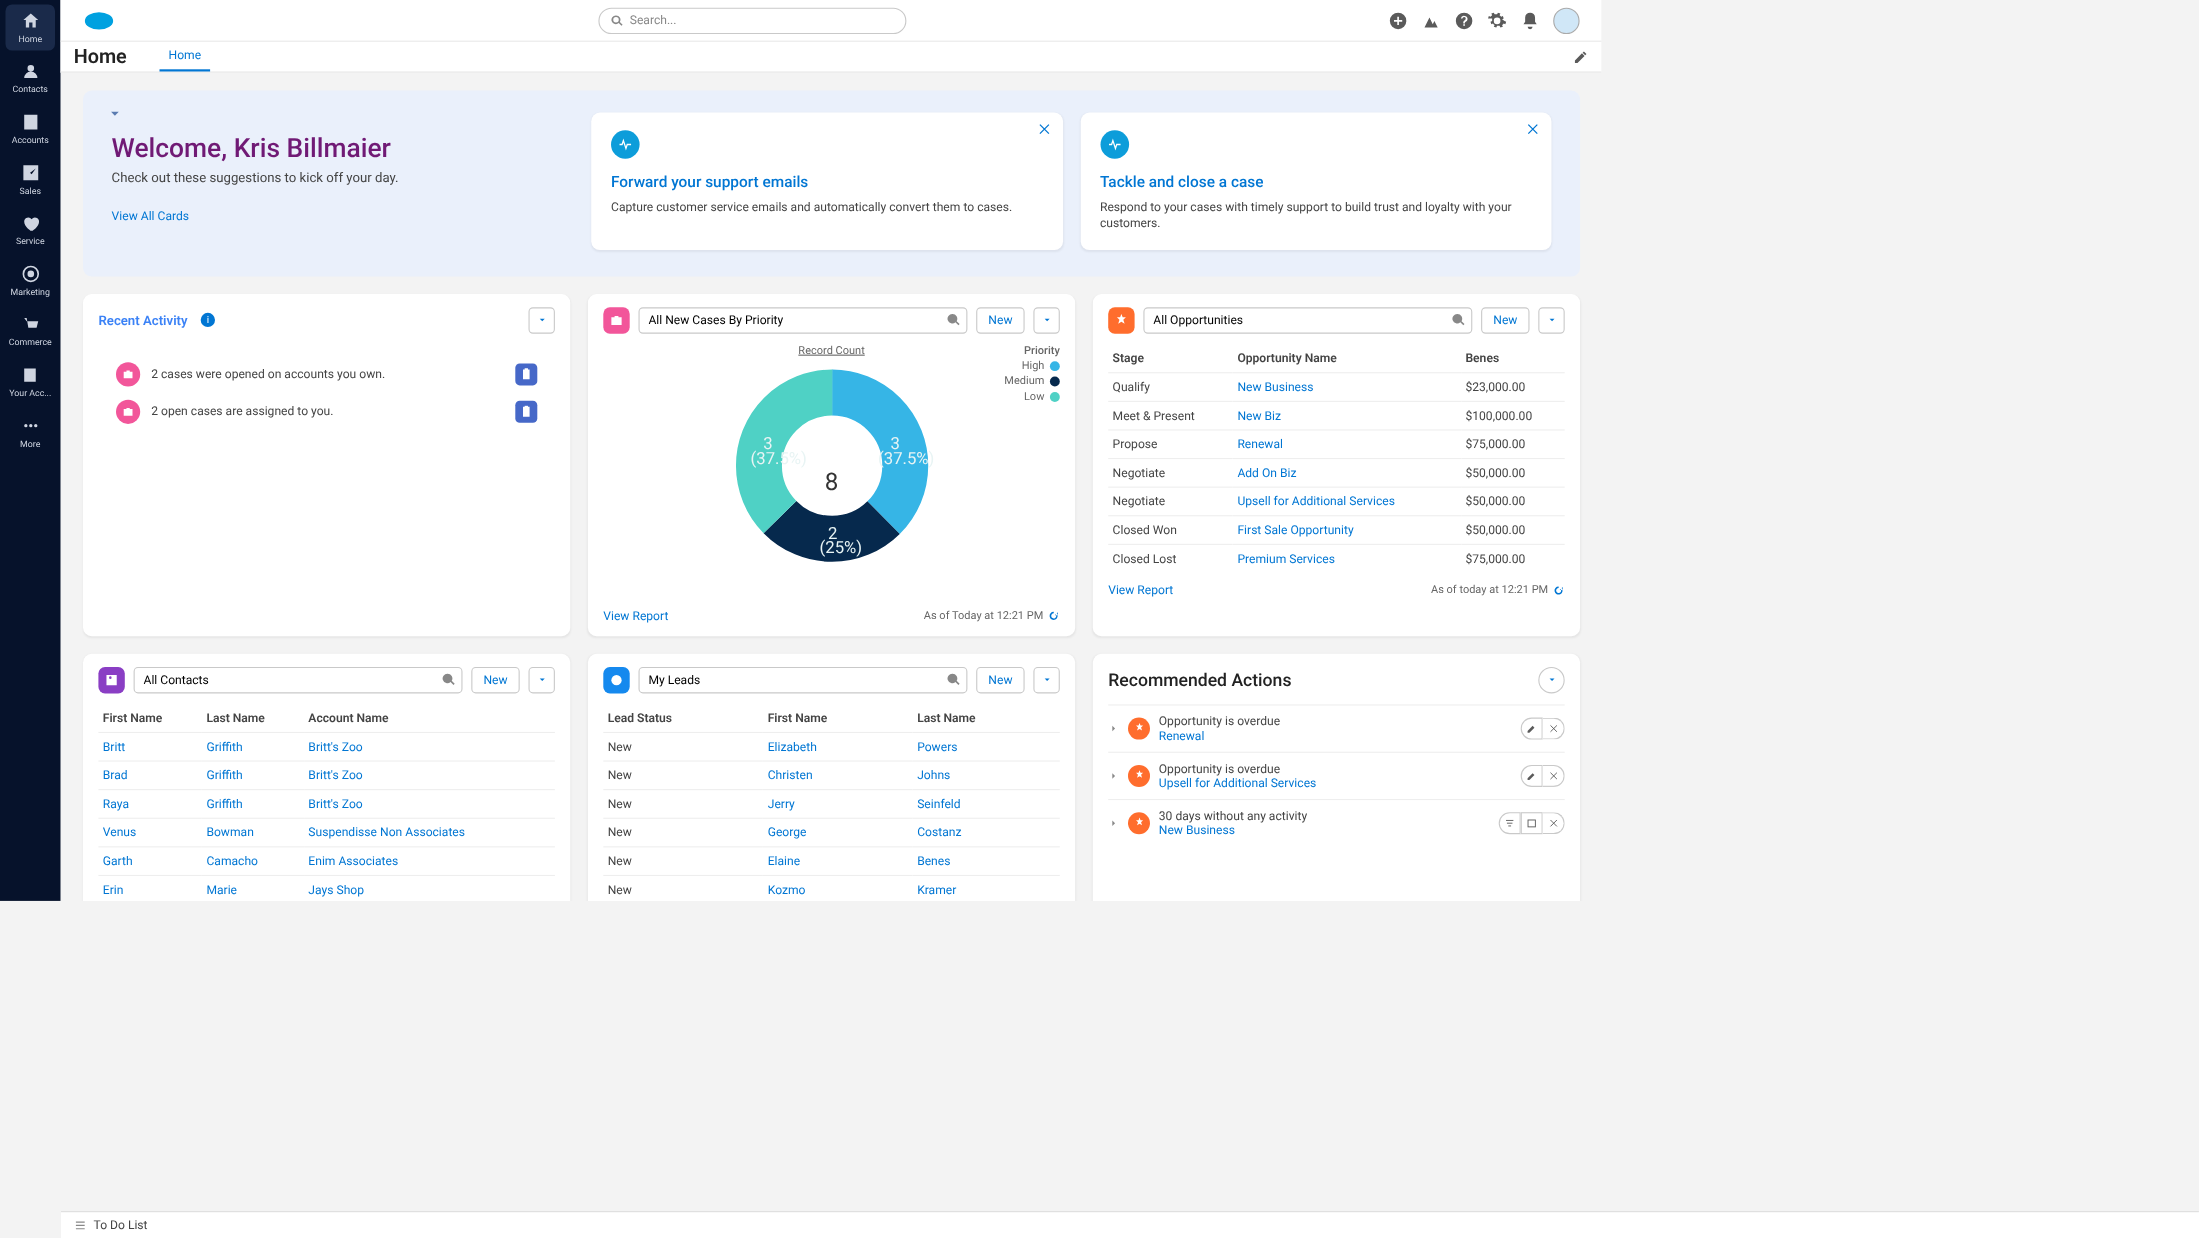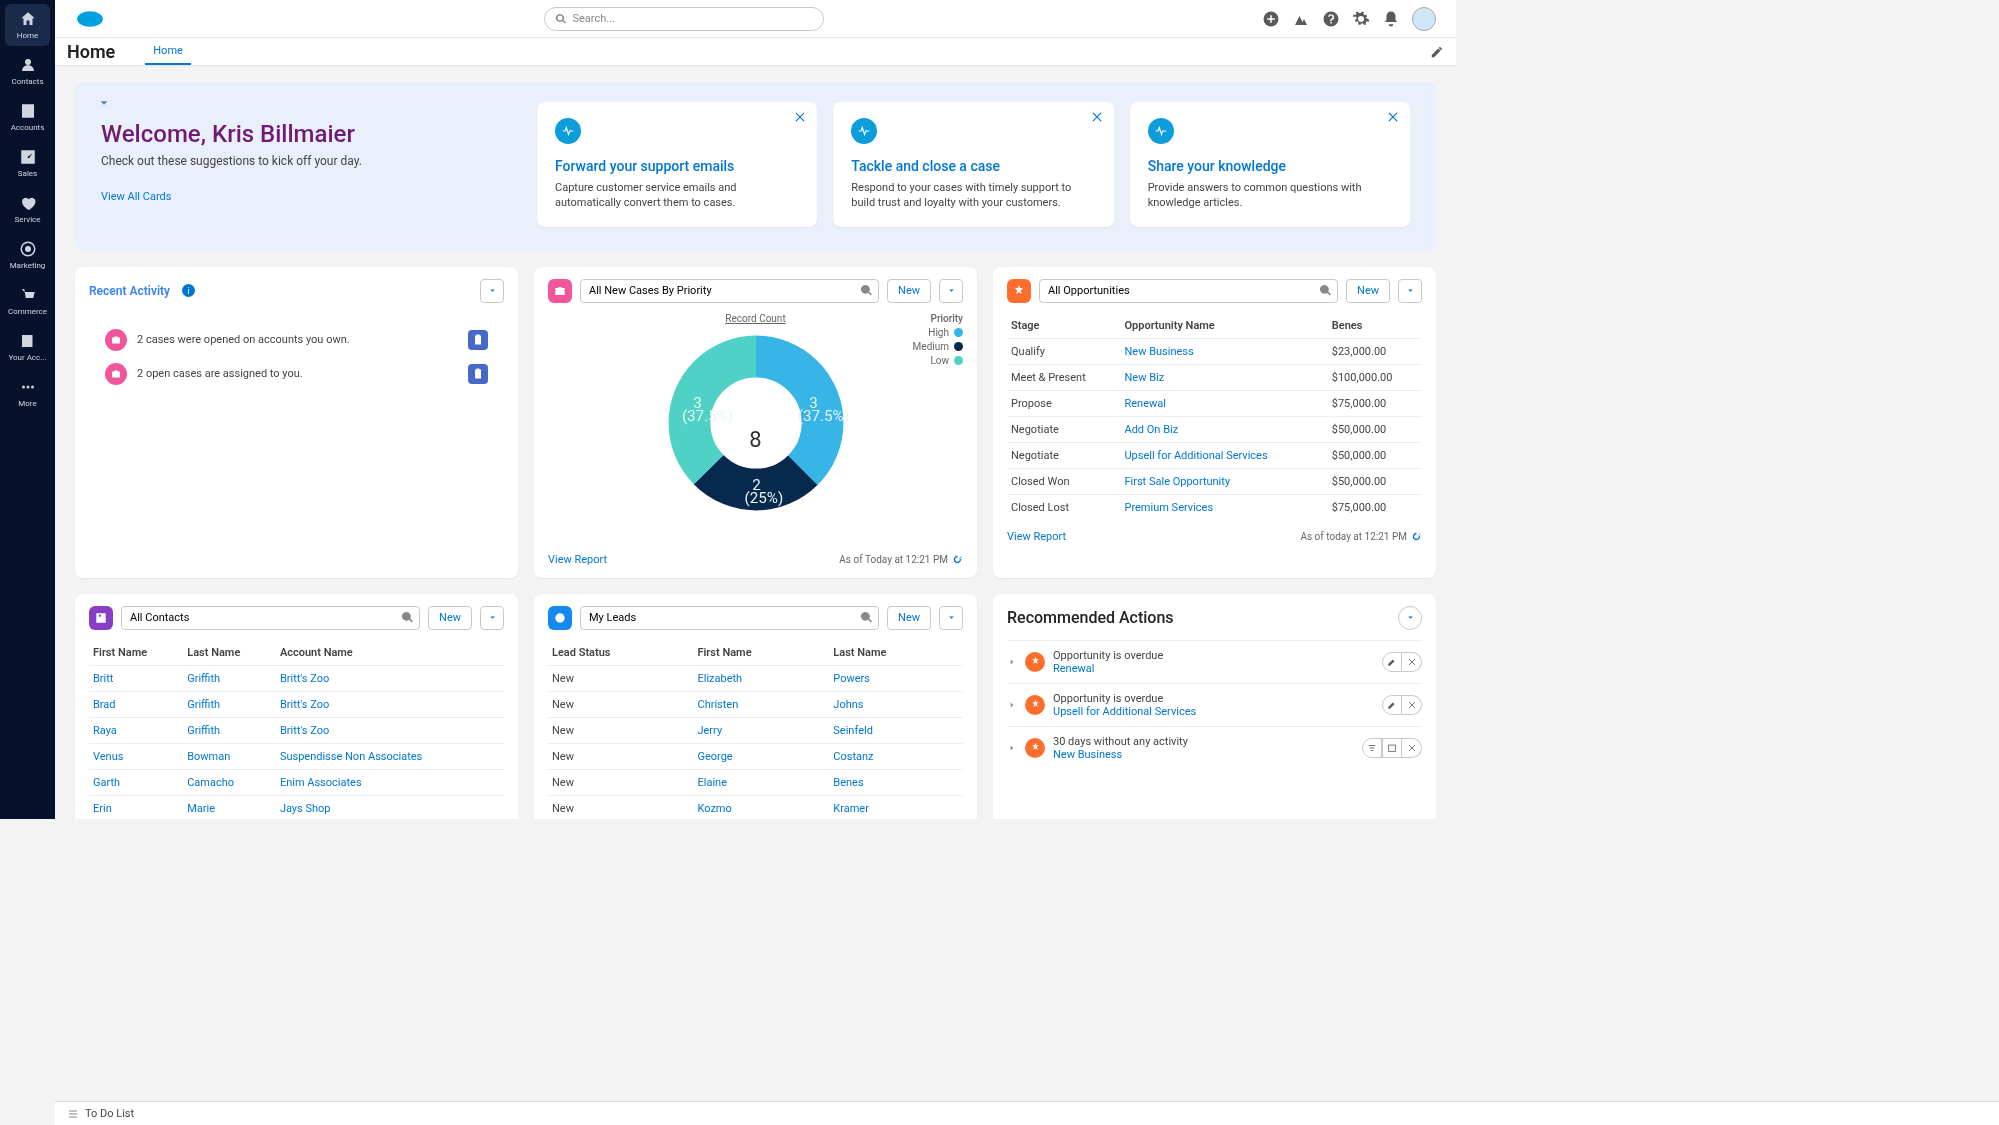--- a/index.html
+++ b/index.html
@@ -215,32 +215,20 @@
               <path d="M5 5l14 14M19 5L5 19" stroke="#0176d3" stroke-width="2"></path>
             </svg>
           <div class="sugg-icon">
               <svg viewBox="0 0 24 24">
                 <path d="M3 12h4l2-6 4 12 2-6h6" stroke="#fff" stroke-width="2" fill="none"></path>
               </svg>
             </div>
           <div class="sugg-title">Tackle and close a case</div>
           <div class="sugg-desc">Respond to your cases with timely support to build trust and loyalty with your customers.</div>
         </div>
-        <div class="sugg-card">
-          <svg class="close" viewBox="0 0 24 24">
-              <path d="M5 5l14 14M19 5L5 19" stroke="#0176d3" stroke-width="2"></path>
-            </svg>
-          <div class="sugg-icon">
-              <svg viewBox="0 0 24 24">
-                <path d="M3 12h4l2-6 4 12 2-6h6" stroke="#fff" stroke-width="2" fill="none"></path>
-              </svg>
-            </div>
-          <div class="sugg-title">Share your knowledge</div>
-          <div class="sugg-desc">Provide answers to common questions with knowledge articles.</div>
-        </div>
       </div>
 
       <div class="row">
         <div class="card" style="flex:1">
           <div class="card-head">
             <span class="recent-title">Recent Activity</span>
             <span class="info-dot">i</span>
             <div style="margin-left:auto"></div>
             <button class="btn btn-caret">
                 <svg viewBox="0 0 24 24">

